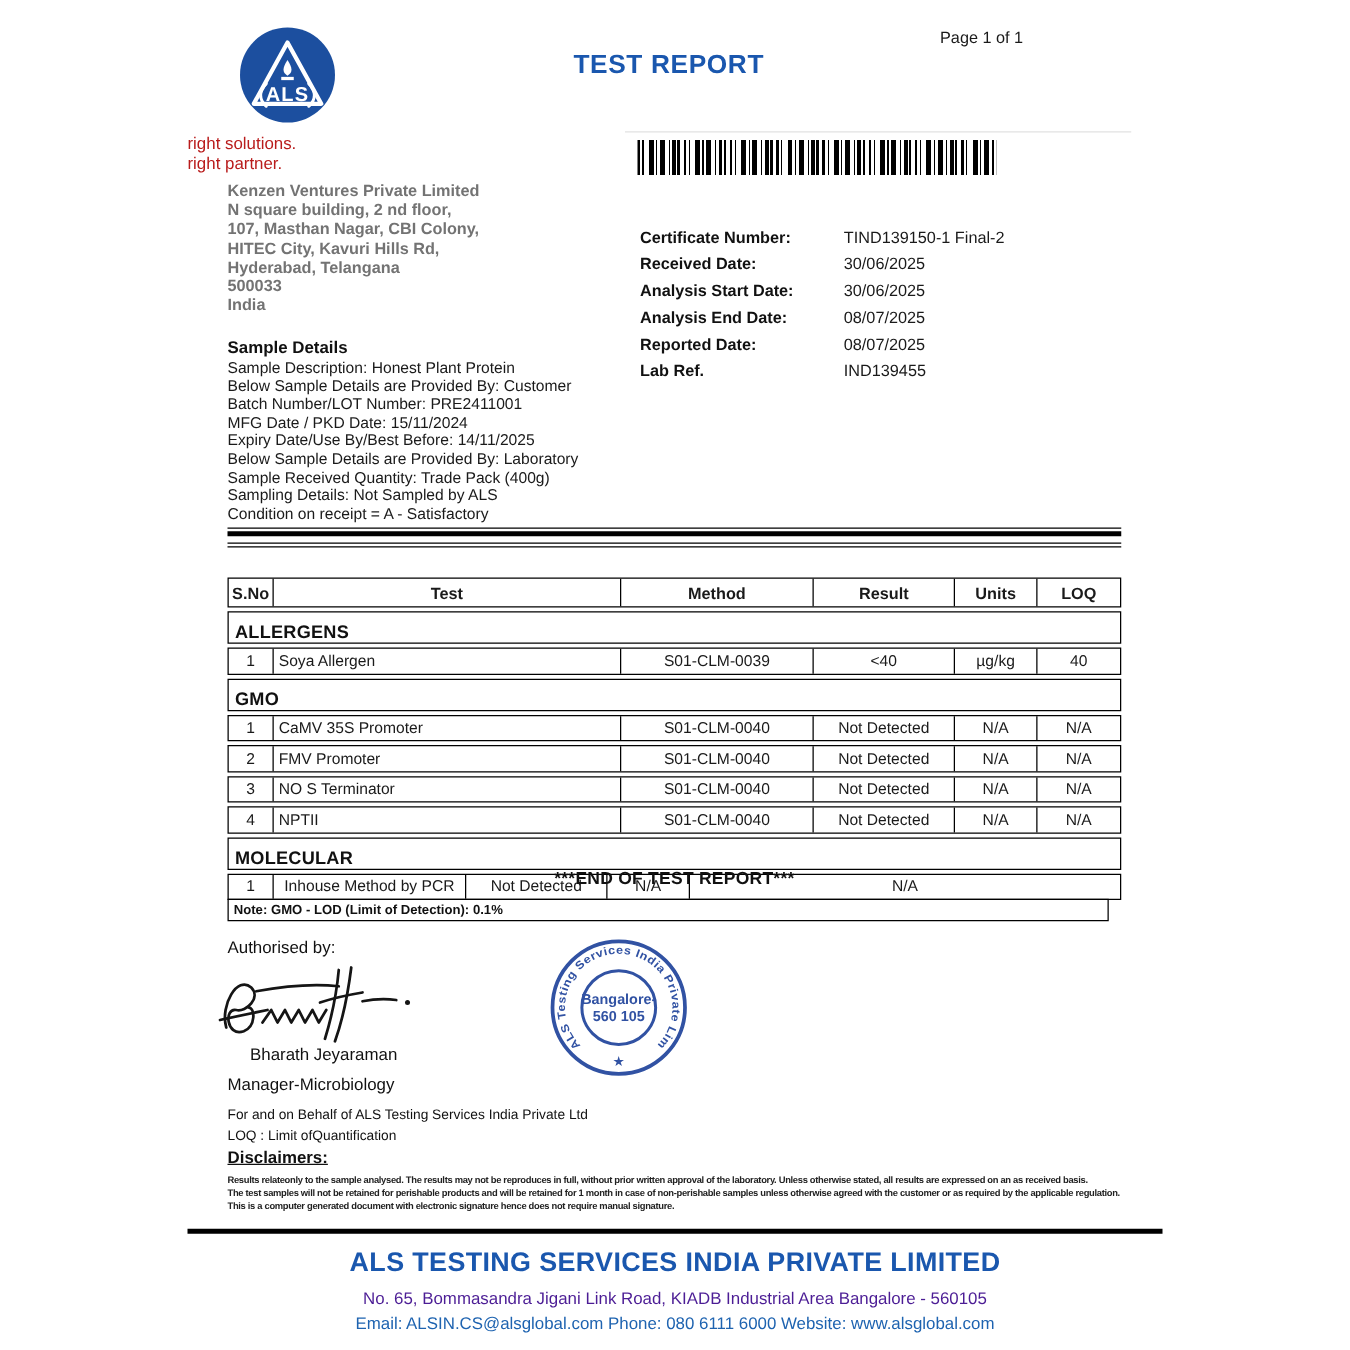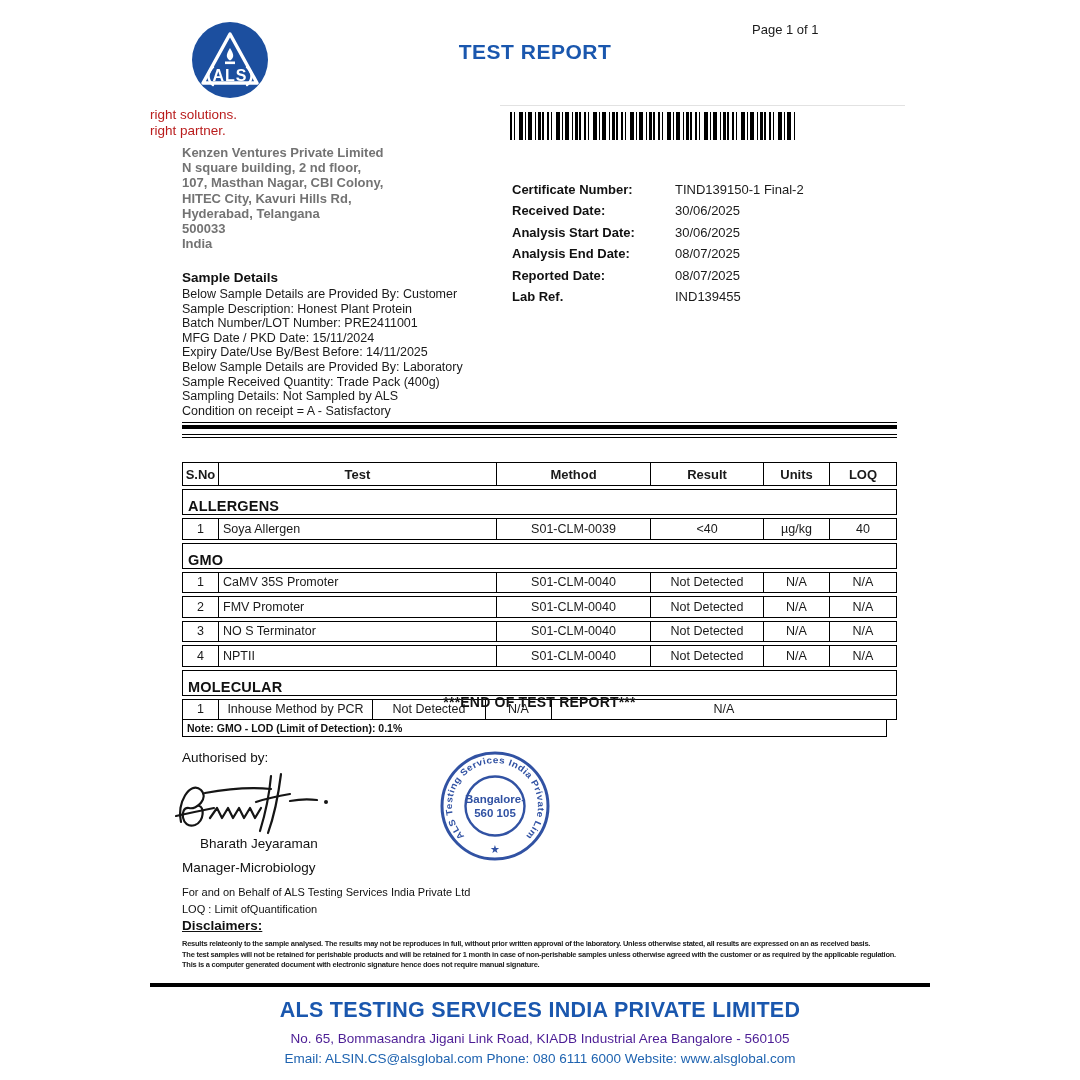--- a/index.html
+++ b/index.html
@@ -140,22 +140,22 @@
         <div class="cert-value">08/07/2025</div>
       </div>
       <div class="cert-row">
         <div class="cert-label">Lab Ref.</div>
         <div class="cert-value">IND139455</div>
       </div>
     </div>
 
   <div class="abs sample-heading">Sample Details</div>
   <div class="abs sample-lines">
+      <div>Sample Description: Honest Plant Protein</div>
       <div>Below Sample Details are Provided By: Customer</div>
-      <div>Sample Description: Honest Plant Protein</div>
       <div>Batch Number/LOT Number: PRE2411001</div>
       <div>MFG Date / PKD Date: 15/11/2024</div>
       <div>Expiry Date/Use By/Best Before: 14/11/2025</div>
       <div>Below Sample Details are Provided By: Laboratory</div>
       <div>Sample Received Quantity: Trade Pack (400g)</div>
       <div>Sampling Details: Not Sampled by ALS</div>
       <div>Condition on receipt = A - Satisfactory</div>
     </div>
 
   <div class="abs rule-wrap rt1"></div>

